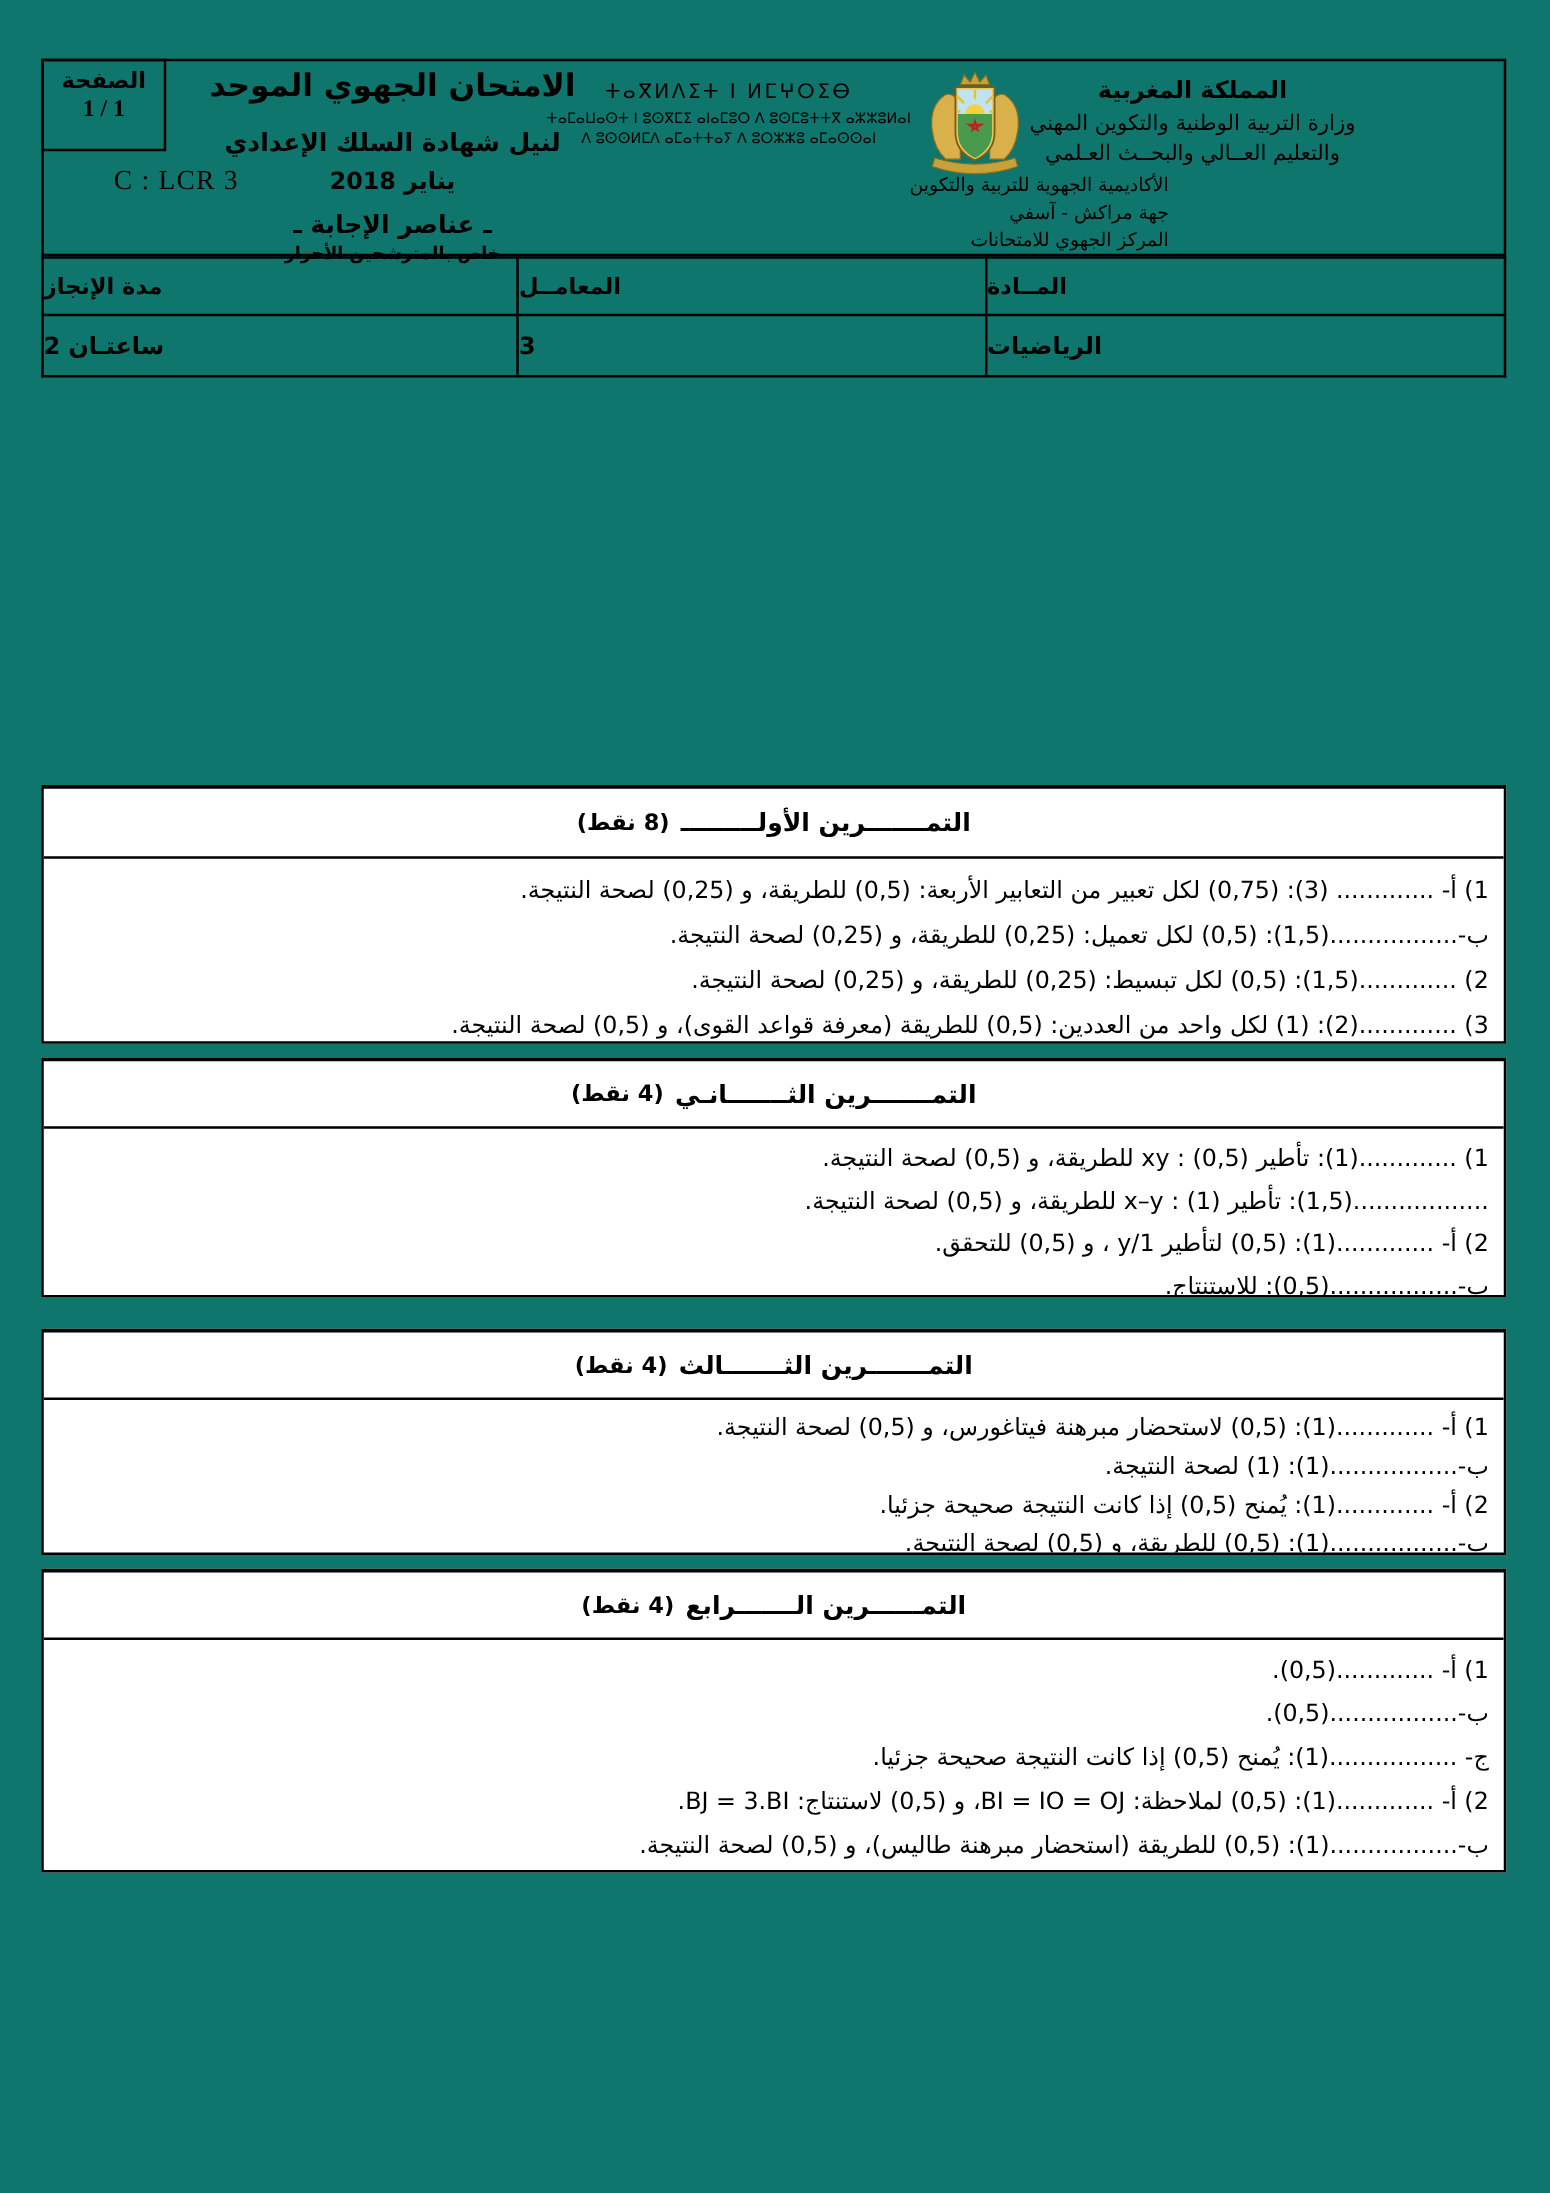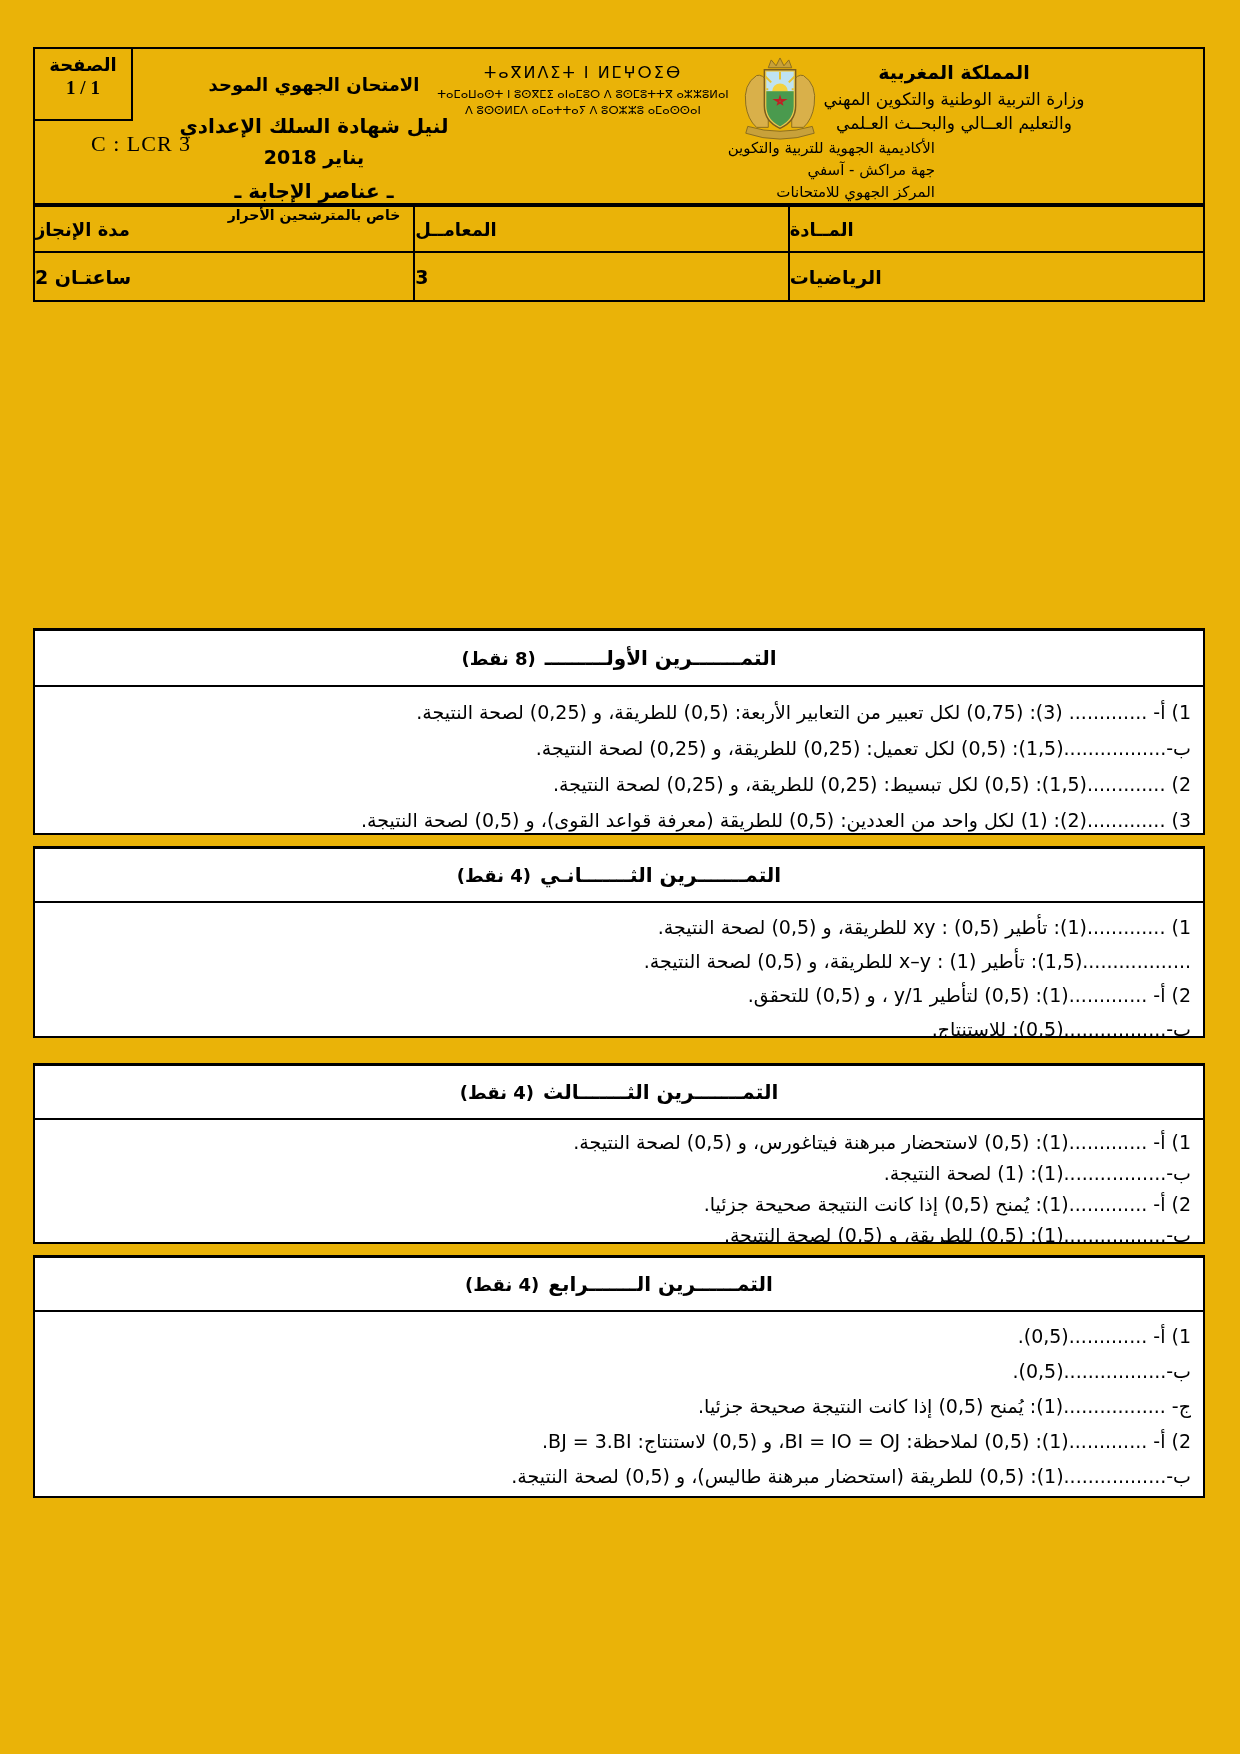--- a/index.html
+++ b/index.html
@@ -1,33 +1,33 @@
 <!DOCTYPE html>
 <html lang="ar"><head>
 <meta charset="utf-8">
 <style>
   * { margin:0; padding:0; box-sizing:border-box; }
   html,body { background:#ffffff; }
   body { width:1240px; height:1754px; position:relative; color:#000;
          font-family:"DejaVu Sans", sans-serif; }
-  .page { position:absolute; inset:0; background:#eab308; }
+  .page { position:absolute; inset:0; background:#0f766e; }
 
   
   .header-box { position:absolute; left:33px; top:47px; width:1172px; height:158px;
                 border:2px solid #000; }
   .page-box { position:absolute; left:-2px; top:-2px; width:100px; height:74px;
               border:2px solid #000; text-align:center; font-weight:bold; padding-top:5px; }
   .page-box .pl { font-size:18px; direction:rtl; }
   .page-box .pv { font-size:19px; font-family:"Liberation Serif", serif; margin-top:2px; }
   .code { position:absolute; left:8px; top:82px; font-family:"Liberation Serif", serif;
           font-size:22px; letter-spacing:1px;margin-left:48px; }
 
   .exam-title { position:absolute; left:118px; top:5px; width:322px; text-align:center;
                 direction:rtl; font-weight:bold; }
-  .exam-title .t1 { font-size:18px;margin-top:20px; }
+  .exam-title .t1 { font-size:25px; }
   .exam-title .t2 { font-size:20px; margin-top:19px; }
   .exam-title .t3 { font-size:19px; margin-top:8px; }
   .exam-title .t4 { font-size:20px; margin-top:11px; }
   .exam-title .t5 { font-size:14px; margin-top:4px; }
 
   .tifinagh { position:absolute; left:398px; top:14px; width:300px; text-align:center; }
   .tifinagh .tf1 { font-size:16px; letter-spacing:2px; }
   .tifinagh .tf2 { font-size:11.5px; margin-top:5px; white-space:nowrap; }
   .tifinagh .tf3 { font-size:11.5px; margin-top:2px; }
 

